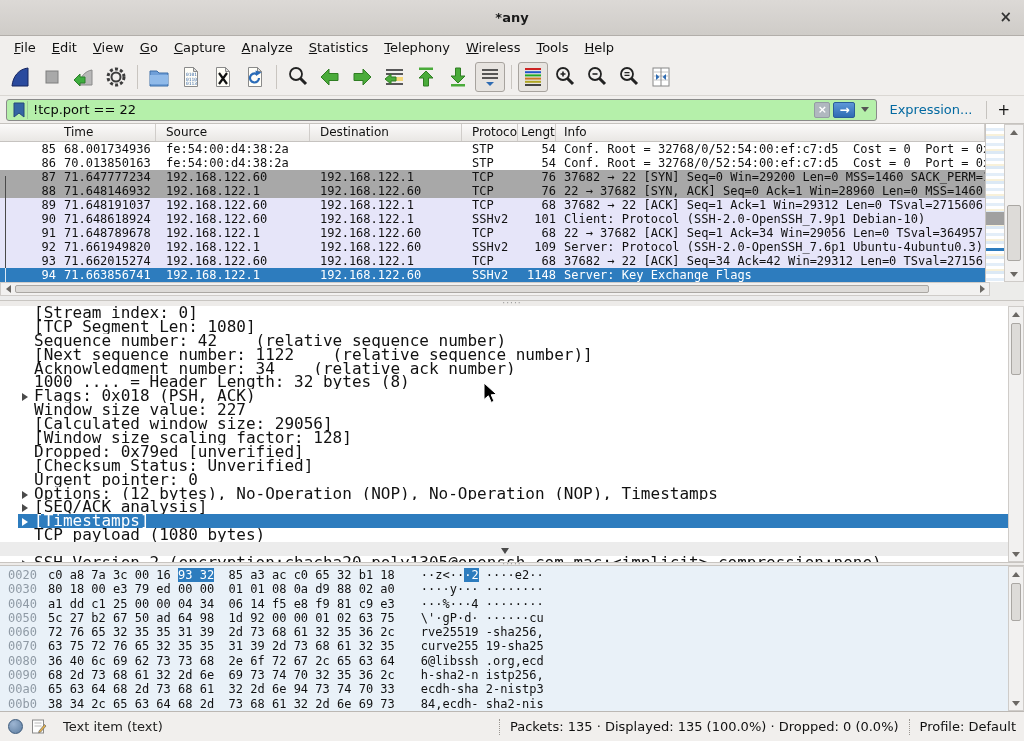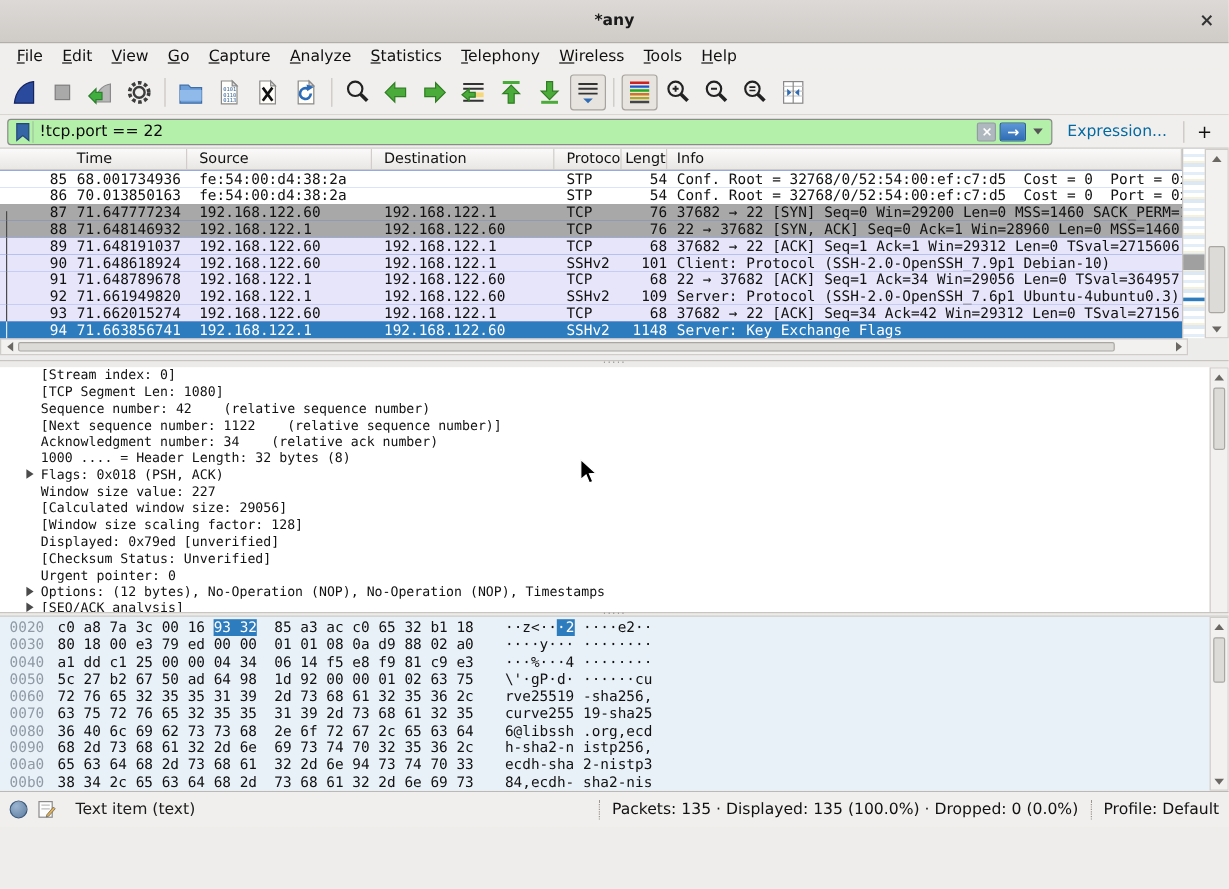--- a/index.html
+++ b/index.html
@@ -33,21 +33,21 @@
   .fi-apply { width:22px; height:16px; background:linear-gradient(#5d97d8,#2f6cb3); border:1px solid #2a5d99; border-radius:2px;
               color:#fff; font-size:12px; font-weight:bold; display:flex; align-items:center; justify-content:center; line-height:12px; }
   .fi-caret { width:0; height:0; border-left:4px solid transparent; border-right:4px solid transparent; border-top:5px solid #555; margin:0 4px 0 6px; }
   .expr-btn { font-size:13px; color:#0369a1; padding:0 12px; }
   .plus-btn { font-size:15px; color:#111; padding:0 8px 0 10px; border-left:1px solid #c6c3bf; margin-left:2px; }
 
   
   .packet-pane { height:176px; position:relative; background:#ececec; }
   .pl-header { height:18px; width:985px; display:flex; background:linear-gradient(#fbfafa,#e9e7e4); border-bottom:1px solid #c6c3c0; font-size:12px; }
   .pl-header .cell { border-right:1px solid #d0cdca; padding-top:1px; overflow:hidden; white-space:nowrap; }
-  .pl-rows { width:985px; height:144px; background:#1d4ed8; overflow:hidden; }
+  .pl-rows { width:985px; height:144px; background:#b91c1c; overflow:hidden; }
   .pkt-row { height:14px; display:flex; font-family:"DejaVu Sans Mono","Liberation Mono",monospace; font-size:12px; line-height:14px; position:relative; }
   .pkt-row.plain { background:#fff; }
   .pkt-row.marked { background:#a8a8a8; }
   .pkt-row.tcp { background:#e6e5f9; }
   .pkt-row.selected { background:#2d7cbe; color:#fff; }
   .pkt-row.rel::before { content:""; position:absolute; left:5px; top:0; bottom:0; width:1px; background:#4a4a4a; }
   .pkt-row.rel-start::before { top:6px; }
   .pkt-row.selected.rel::before { background:#dce9f5; }
   .c-no   { width:56px; text-align:right; }
   .c-time { width:100px; padding-left:8px; }
@@ -80,21 +80,21 @@
   .hsb-btn { position:absolute; top:0; bottom:0; width:14px; display:flex; align-items:center; justify-content:center; }
   .pl-corner { position:absolute; left:990px; top:158px; right:0; height:18px; background:#ececea; }
 
   
   .splitter { background:#edebe9; display:flex; align-items:center; justify-content:center; }
   .split1 { height:6px; border-top:1px solid #c8c5c1; }
   .split2 { height:4px; border-top:1px solid #c8c5c1; border-bottom:1px solid #c8c5c1; }
   .split-dots { font-size:9px; line-height:3px; color:#999; letter-spacing:1px; }
 
   
-  .details-pane { height:204px; background:#fff; position:relative; overflow:hidden; font-family:"DejaVu Sans Mono","Liberation Mono",monospace; font-size:11px; }
+  .details-pane { height:256px; background:#fff; position:relative; overflow:hidden; font-family:"DejaVu Sans Mono","Liberation Mono",monospace; font-size:16px; }
   .details-inner { position:absolute; left:0; top:0; right:16px; }
   .dl { height:13.9px; line-height:13.9px; white-space:pre; overflow:hidden; display:flex; align-items:center; }
   .dl.lvl1 { padding-left:6px;flex-direction:column; }
   .dl.lvl2 { padding-left:22px; }
   .arrow-slot { display:inline-block; width:12px; flex:0 0 12px; }
   .tri-r { display:inline-block; width:0; height:0; border-left:6px solid #4a4a4a; border-top:4px solid transparent; border-bottom:4px solid transparent; }
   .tri-d { display:inline-block; width:0; height:0; border-top:6px solid #4a4a4a; border-left:4px solid transparent; border-right:4px solid transparent; }
   .dl.sel { background:#2d7cbe; color:#fff; margin-left:18px; padding-left:4px; }
   .dl.sel .tri-r { border-left-color:#fff; }
   .dl.shade { background:#ececec; }
@@ -453,21 +453,21 @@
       <div class="dl lvl2"><span class="arrow-slot"></span><span>[Stream index: 0]</span></div>
       <div class="dl lvl2"><span class="arrow-slot"></span><span>[TCP Segment Len: 1080]</span></div>
       <div class="dl lvl2"><span class="arrow-slot"></span><span>Sequence number: 42    (relative sequence number)</span></div>
       <div class="dl lvl2"><span class="arrow-slot"></span><span>[Next sequence number: 1122    (relative sequence number)]</span></div>
       <div class="dl lvl2"><span class="arrow-slot"></span><span>Acknowledgment number: 34    (relative ack number)</span></div>
       <div class="dl lvl2"><span class="arrow-slot"></span><span>1000 .... = Header Length: 32 bytes (8)</span></div>
       <div class="dl lvl2"><span class="arrow-slot"><span class="tri-r"></span></span><span>Flags: 0x018 (PSH, ACK)</span></div>
       <div class="dl lvl2"><span class="arrow-slot"></span><span>Window size value: 227</span></div>
       <div class="dl lvl2"><span class="arrow-slot"></span><span>[Calculated window size: 29056]</span></div>
       <div class="dl lvl2"><span class="arrow-slot"></span><span>[Window size scaling factor: 128]</span></div>
-      <div class="dl lvl2"><span class="arrow-slot"></span><span>Displayed: 0x79ed [unverified]</span></div>
+      <div class="dl lvl2"><span class="arrow-slot"></span><span>Dropped: 0x79ed [unverified]</span></div>
       <div class="dl lvl2"><span class="arrow-slot"></span><span>[Checksum Status: Unverified]</span></div>
       <div class="dl lvl2"><span class="arrow-slot"></span><span>Urgent pointer: 0</span></div>
       <div class="dl lvl2"><span class="arrow-slot"><span class="tri-r"></span></span><span>Options: (12 bytes), No-Operation (NOP), No-Operation (NOP), Timestamps</span></div>
       <div class="dl lvl2"><span class="arrow-slot"><span class="tri-r"></span></span><span>[SEQ/ACK analysis]</span></div>
       <div class="dl lvl2 sel"><span class="arrow-slot"><span class="tri-r"></span></span><span>[Timestamps]</span></div>
       <div class="dl lvl2"><span class="arrow-slot"></span><span>TCP payload (1080 bytes)</span></div>
       <div class="dl lvl1 shade"><span class="arrow-slot"><span class="tri-d"></span></span><span>SSH Protocol</span></div>
       <div class="dl lvl2"><span class="arrow-slot"><span class="tri-r"></span></span><span>SSH Version 2 (encryption:chacha20-poly1305@openssh.com mac:&lt;implicit&gt; compression:none)</span></div>
     </div>
   <div class="sb-track dt-vscroll">

